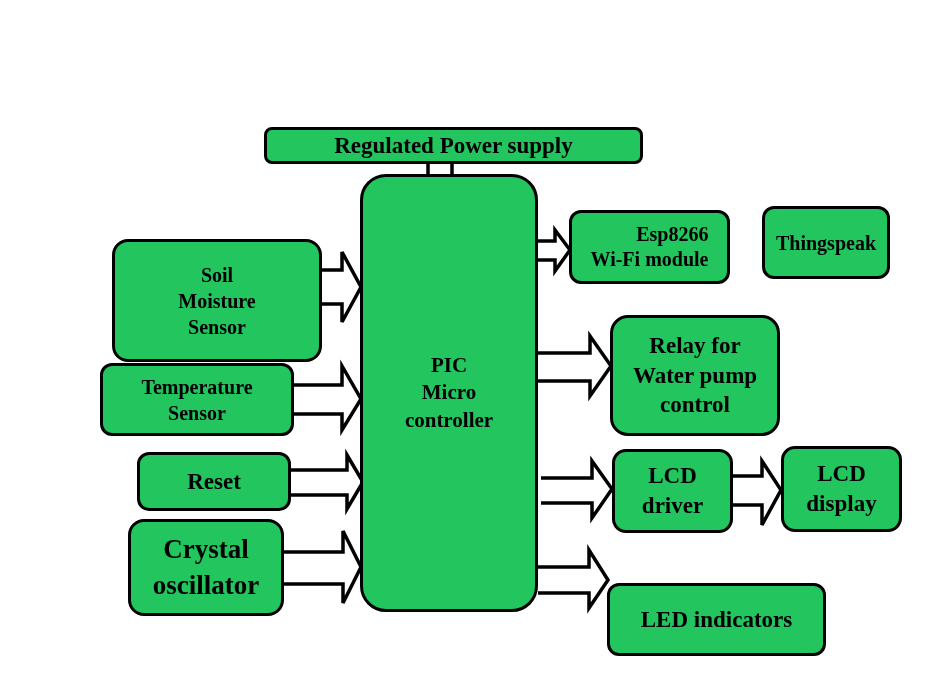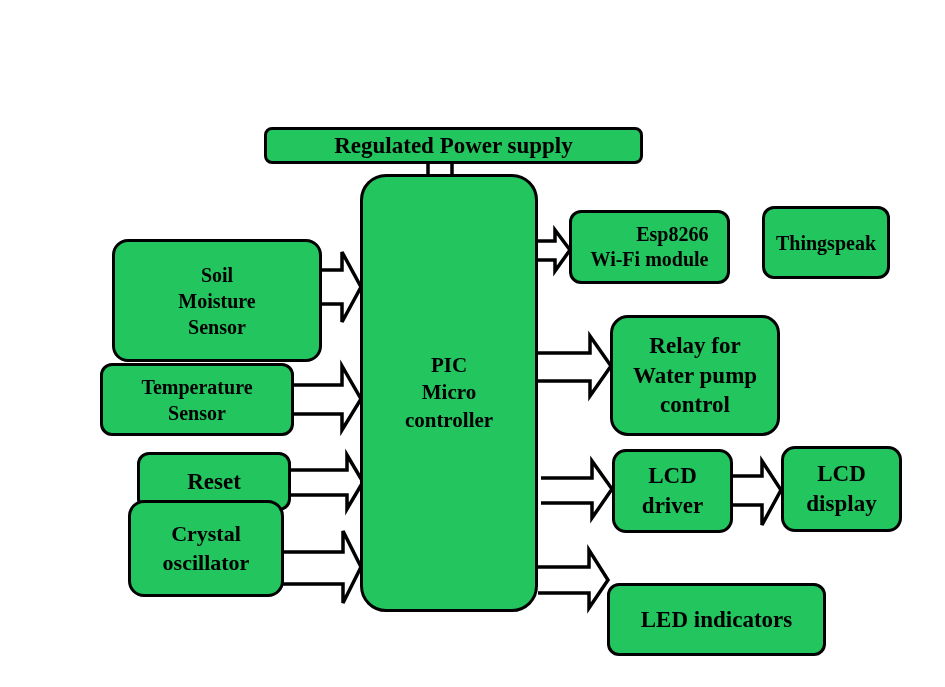--- a/index.html
+++ b/index.html
@@ -57,21 +57,21 @@
 
 <div class="box" style="left:100px;top:363px;width:194px;height:73px;border-radius:12px;font-size:20px;">
   <span class="lbl">Temperature
 Sensor</span>
 </div>
 
 <div class="box" style="left:137px;top:452px;width:154px;height:59px;border-radius:12px;font-size:23px;">
   <span class="lbl">Reset</span>
 </div>
 
-<div class="box" style="left:128px;top:500px;width:156px;height:97px;border-radius:16px;font-size:22px;">
+<div class="box" style="left:128px;top:519px;width:156px;height:97px;border-radius:16px;font-size:27px;">
   <span class="lbl">Crystal
 oscillator</span>
 </div>
 
 <div class="box" style="left:569px;top:210px;width:161px;height:74px;border-radius:12px;font-size:20px;line-height:1.25;text-align:right;">
   <span class="lbl">Esp8266
 Wi-Fi module</span>
 </div>
 
 <div class="box" style="left:762px;top:206px;width:128px;height:73px;border-radius:12px;font-size:20px;">

